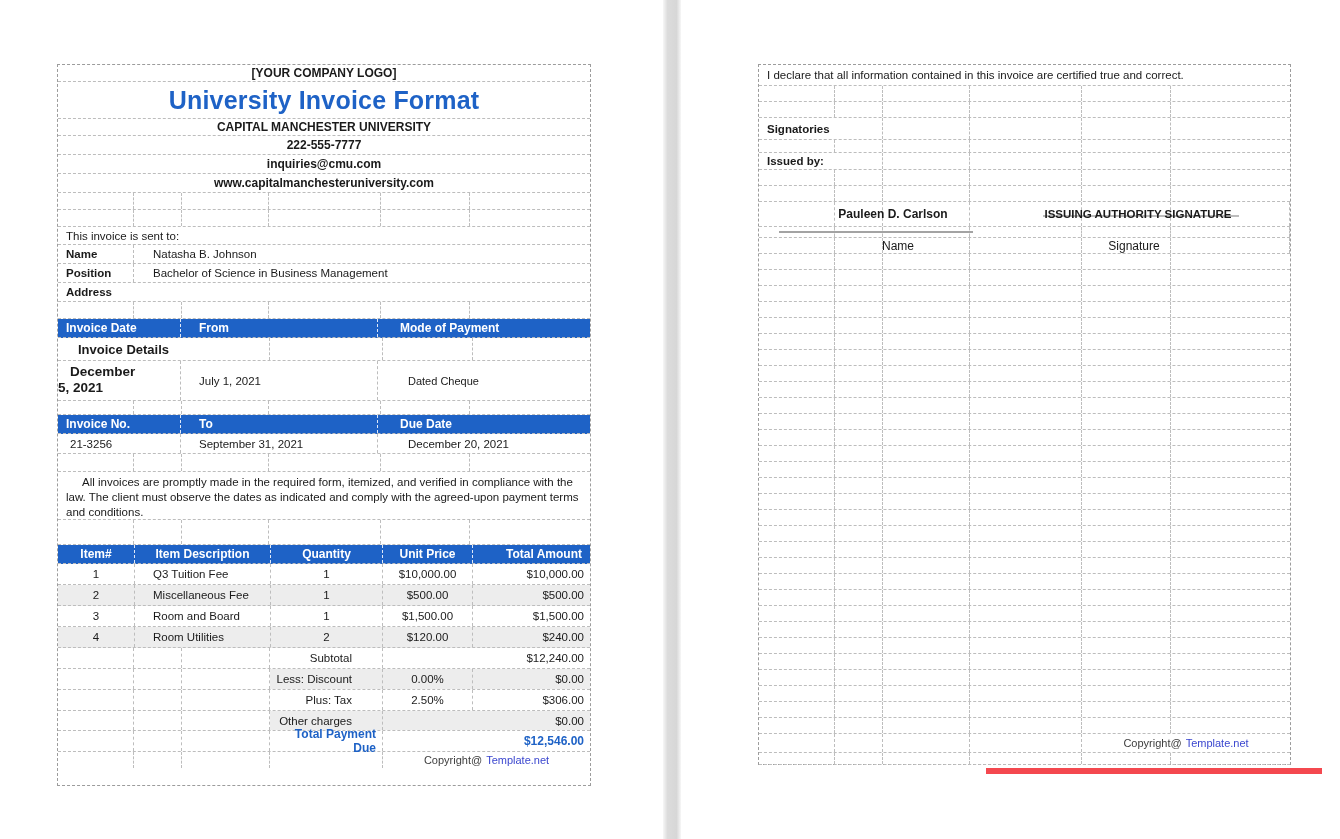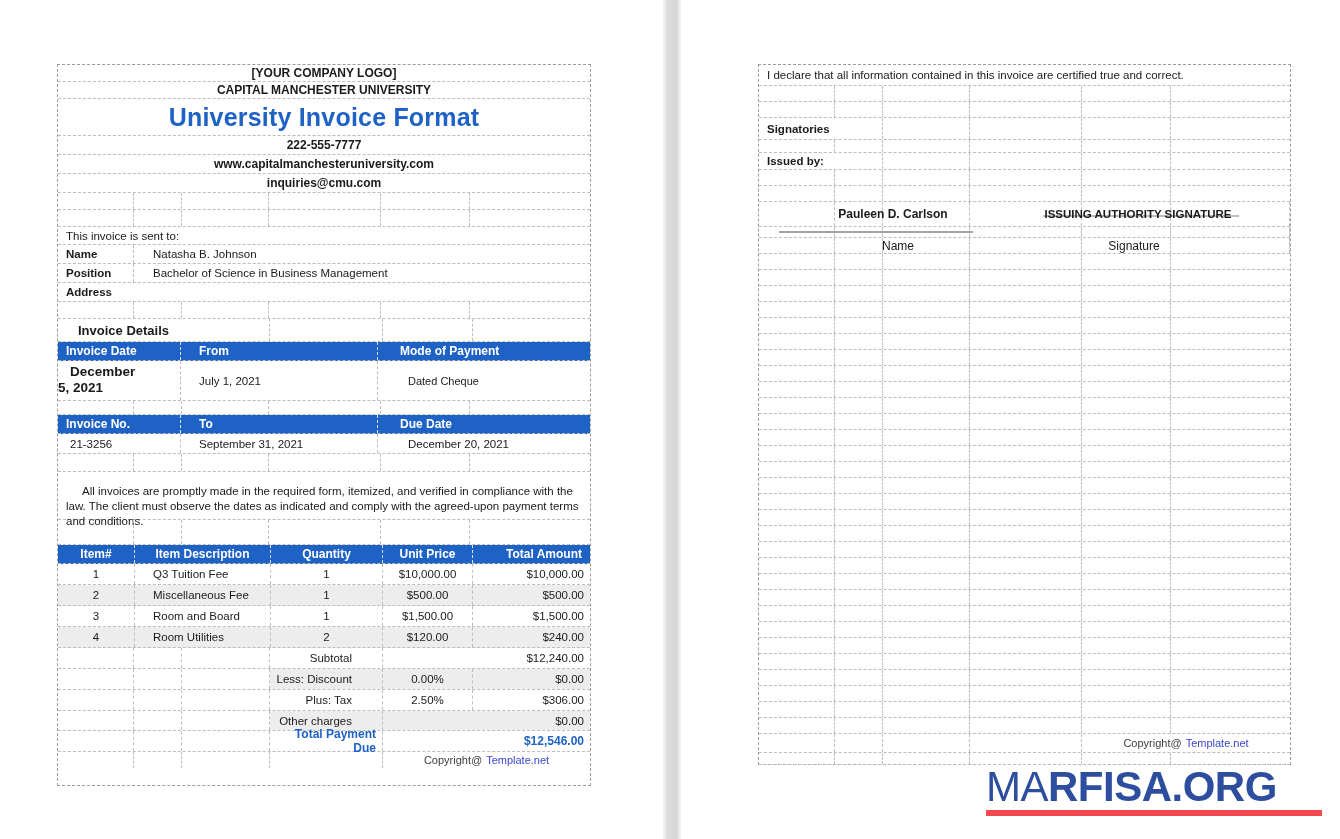--- a/index.html
+++ b/index.html
@@ -32,21 +32,21 @@
   .fs11  { font-size: 11px; }
   .fs115 { font-size: 11.5px; }
   .fs12  { font-size: 12px; }
   .full { width: 100%; justify-content: center; text-align: right; }
   .blue-head { background: #1e62c6; }
   .blue-head .c { color: #ffffff; font-weight: bold; font-size: 12px; border-right: 1px dashed #dfe8f8; }
   .blue-head .c:last-child { border-right: none; }
   .gray-row .c.fill { background: #ededed; }
   .title-text { color: #1e62c6; font-size: 25px; font-weight: bold; letter-spacing: 0.2px; }
   .section-title { font-weight: bold; font-size: 13px; padding-left: 20px; }
-  .para { padding: 3px 9px 3px 8px; font-size: 11.5px; line-height: 15px; text-indent: 16px; margin-top: 9px; }
+  .para { padding: 3px 9px 3px 8px; font-size: 11.5px; line-height: 15px; text-indent: 16px; }
   .lbl { padding-left: 8px; font-weight: bold; font-size: 11.5px; }
   .val { padding-left: 19px; font-size: 11.5px; }
   .date-wrap {
     font-size: 13.5px; font-weight: bold; line-height: 16px;
     width: 92px; text-indent: 12px; margin-top: 3px;
   }
   .pad8 { padding-left: 8px; } .pad18 { padding-left: 18px; } .pad22 { padding-left: 22px; }
   .pad30 { padding-left: 30px; } .padr6 { padding-right: 6px; } .padr8 { padding-right: 8px; }
   .padr14 { padding-right: 30px; }
   .copy-text { font-size: 11px; color: #3d3d3d; }
@@ -67,34 +67,34 @@
 </head>
 <body>
 
 <div class="page-divider"></div>
 
 <div class="sheet sheet-left">
 
   <div class="row" style="height:17px">
     <div class="c full bold fs12">[YOUR COMPANY LOGO]</div>
   </div>
+  <div class="row" style="height:37px">
+    <div class="c full title-text">University Invoice Format</div>
+  </div>
   <div class="row" style="height:17px">
     <div class="c full bold fs12">CAPITAL MANCHESTER UNIVERSITY</div>
   </div>
-  <div class="row" style="height:37px">
-    <div class="c full title-text">University Invoice Format</div>
-  </div>
   <div class="row" style="height:19px">
     <div class="c full bold fs12">222-555-7777</div>
   </div>
   <div class="row" style="height:19px">
+    <div class="c full bold fs12">inquiries@cmu.com</div>
+  </div>
+  <div class="row" style="height:19px">
     <div class="c full bold fs12">www.capitalmanchesteruniversity.com</div>
-  </div>
-  <div class="row" style="height:19px">
-    <div class="c full bold fs12">inquiries@cmu.com</div>
   </div>
 
   <div class="empty-block"><div class="row" style="height: 17px;">
         <div class="c" style="width: 76px;"></div>
         <div class="c" style="width: 48px;"></div>
         <div class="c" style="width: 87px;"></div>
         <div class="c" style="width: 112px;"></div>
         <div class="c" style="width: 89px;"></div>
         <div class="c" style="flex: 1 1 0%;"></div>
       </div><div class="row" style="height: 17px;">
@@ -122,32 +122,32 @@
   </div>
 
   <div class="empty-block"><div class="row" style="height: 17px;">
         <div class="c" style="width: 76px;"></div>
         <div class="c" style="width: 48px;"></div>
         <div class="c" style="width: 87px;"></div>
         <div class="c" style="width: 112px;"></div>
         <div class="c" style="width: 89px;"></div>
         <div class="c" style="flex: 1 1 0%;"></div>
       </div></div>
+
+  <div class="row blue-head" style="height:19px">
+    <div class="c pad8" style="width:123px">Invoice Date</div>
+    <div class="c pad18" style="width:197px">From</div>
+    <div class="c pad22" style="flex:1">Mode of Payment</div>
+  </div>
 
   <div class="row" style="height:23px">
     <div class="c section-title" style="width:212px">Invoice Details</div>
     <div class="c" style="width:113px"></div>
     <div class="c" style="width:90px"></div>
     <div class="c" style="flex:1"></div>
-  </div>
-
-  <div class="row blue-head" style="height:19px">
-    <div class="c pad8" style="width:123px">Invoice Date</div>
-    <div class="c pad18" style="width:197px">From</div>
-    <div class="c pad22" style="flex:1">Mode of Payment</div>
   </div>
   <div class="row" style="height:40px">
     <div class="c" style="width:123px;align-items:flex-start">
       <div class="date-wrap">December 5, 2021</div>
     </div>
     <div class="c fs115 pad18" style="width:197px">July 1, 2021</div>
     <div class="c fs11 pad30" style="flex:1">Dated Cheque</div>
   </div>
 
   <div class="empty-block"><div class="row" style="height: 14px;">
@@ -602,17 +602,14 @@
         <div class="c" style="width: 76px;"></div>
         <div class="c" style="width: 48px;"></div>
         <div class="c" style="width: 87px;"></div>
         <div class="c" style="width: 112px;"></div>
         <div class="c" style="width: 89px;"></div>
         <div class="c" style="flex: 1 1 0%;"></div>
       </div></div>
 </div>
 
 <div class="watermark">
-  <div>
-    <span>MA</span><span class="wm-bold">RFISA.ORG</span>
-  </div>
   <div class="wm-underline"></div>
 </div>
 
 </body></html>

